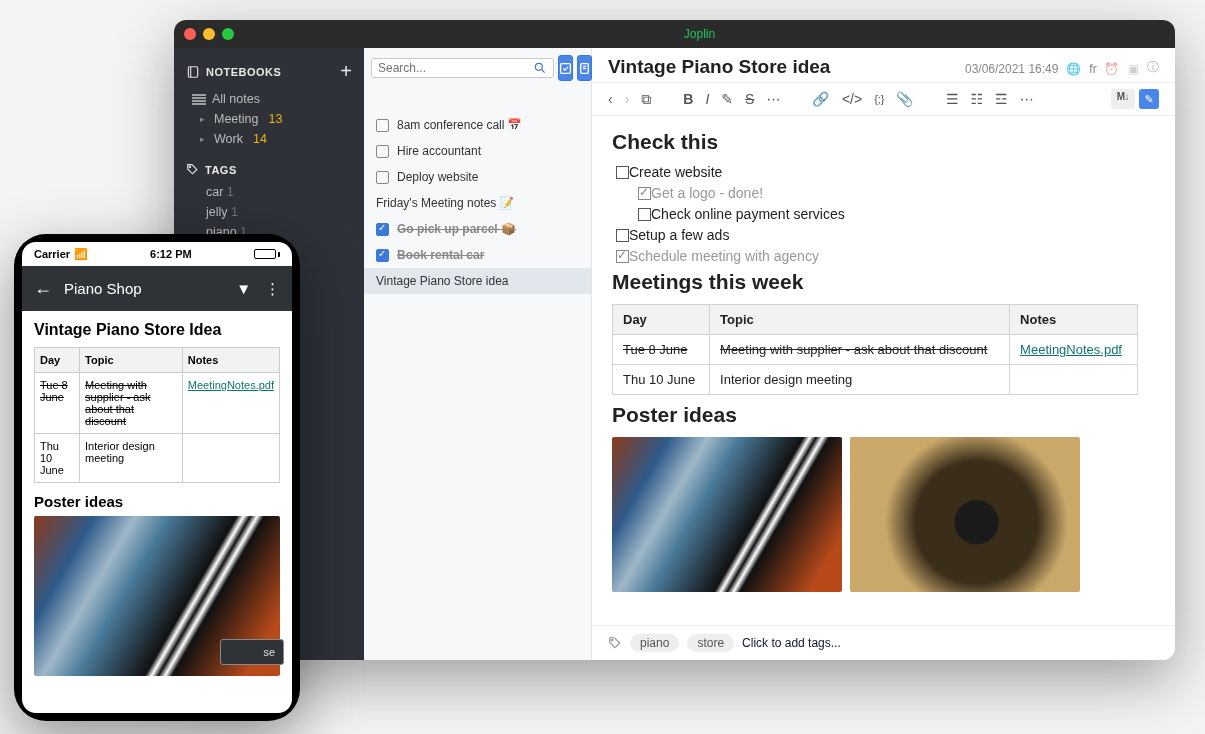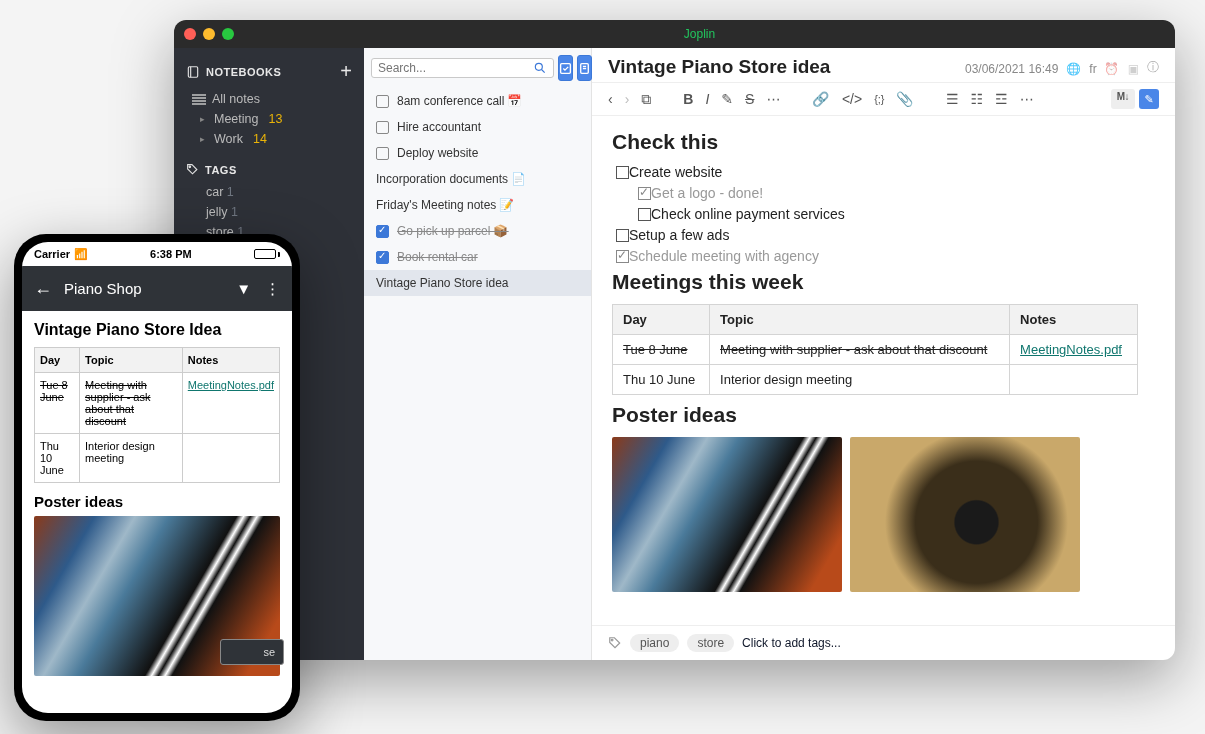--- a/index.html
+++ b/index.html
@@ -24,27 +24,27 @@
 .sb-item.indent { padding-left:18px; }
 .chev { font-size:9px; color:#888; width:8px; display:inline-block; }
 .stack-icon { width:14px; height:11px; background:linear-gradient(#bbb,#bbb) 0 0/14px 2px no-repeat,linear-gradient(#bbb,#bbb) 0 3px/14px 2px no-repeat,linear-gradient(#bbb,#bbb) 0 6px/14px 2px no-repeat,linear-gradient(#bbb,#bbb) 0 9px/14px 2px no-repeat; opacity:.8; }
 .tag-item { padding:3px 12px 3px 32px; cursor:pointer; }
 
 .notelist { width:228px; background:#f7f8fa; border-right:1px solid #e3e3e3; display:flex; flex-direction:column; }
 .nl-top { display:flex; gap:4px; padding:7px; align-items:center; }
 .search { flex:1; display:flex; align-items:center; border:1px solid #c9c9c9; border-radius:3px; background:#fff; padding:2px 6px; }
 .search input { flex:1; border:none; outline:none; font-size:12px; }
 .sqbtn { width:26px; height:26px; border:1px solid #3c78d8; background:#4a86e8; border-radius:3px; color:#fff; display:flex; align-items:center; justify-content:center; font-size:12px; cursor:pointer; }
-.nl-rows { overflow-y:auto; }
+.nl-rows { overflow-y:auto;margin-top:24px; }
 .nl-row { display:flex; align-items:center; gap:8px; padding:6px 12px; font-size:12px; color:#333; border-bottom:0 solid #eee; cursor:pointer; }
 .nl-row.sel { background:#e2e6ed; }
 .nl-row .cb { width:13px; height:13px; border:1px solid #888; border-radius:2px; flex-shrink:0; }
 .nl-row .cb.on { background:#3c78d8; border-color:#3c78d8; position:relative; }
 .nl-row .cb.on::after{content:"✓";color:#fff;font-size:10px;position:absolute;left:1px;top:-2px;}
-.nl-row .txt.done { text-decoration:line-through; color:#888; }
+.nl-row .txt.done { text-decoration:line-through; color:#888;font-weight:bold; }
 
 .editor { flex:1; display:flex; flex-direction:column; }
 .ed-hdr { display:flex; align-items:center; justify-content:space-between; padding:8px 16px 4px 16px; }
 .ed-title { font-size:19px; font-weight:600; color:#222; }
 .ed-meta { display:flex; align-items:flex-end; gap:8px; color:#888; font-size:12px; }
 .ed-meta .ic { cursor:pointer; opacity:.7; }
 .toolbar { display:flex; align-items:center; gap:12px; padding:6px 16px; border-top:1px solid #eee; border-bottom:1px solid #eee; color:#555; font-size:14px; }
 .toolbar .ic { cursor:pointer; }
 .tb-right { margin-left:auto; display:flex; gap:4px; }
 .mdbtn { background:#eee; border-radius:3px; padding:2px 6px; font-size:10px; font-weight:700; letter-spacing:-.5px; }
@@ -69,21 +69,21 @@
 .tagbar { display:flex; align-items:center; gap:8px; padding:8px 16px; border-top:1px solid #eee; font-size:12px; }
 .tagchip { background:#eee; border-radius:10px; padding:2px 10px; color:#555; }
 .tagprompt { color:#0f172a; }
 
 
 .piano-img { background:linear-gradient(120deg,#8b3a1a 0%,#2e5a8a 18%,#9fb8c8 30%,#4a7a9a 40%,#111 60%,#fff 62%,#111 64%,#fff 66%,#111 68%,#b84a1a 90%);}
 .vinyl-img { background:radial-gradient(circle at 55% 55%,#1a1a1a 0 14%,#3a2e1a 15% 40%,#c9a86a 60% 100%);}
 
 
 .phone { position:absolute; left:14px; top:234px; width:286px; height:487px; background:#000; border-radius:32px; padding:8px; box-shadow:0 20px 60px rgba(0,0,0,.4); }
-.phone-inner { width:100%; height:100%; background:#fff; border-radius:26px; overflow:hidden; display:flex; flex-direction:column; }
+.phone-inner { width:100%; height:100%; background:#fff; border-radius:14px; overflow:hidden; display:flex; flex-direction:column; }
 .ph-status { height:24px; display:flex; align-items:center; justify-content:space-between; padding:0 12px; font-size:11px; font-weight:600; }
 .ph-hdr { background:#2f3338; color:#fff; display:flex; align-items:center; padding:12px 12px; gap:12px; }
 .ph-hdr .back{font-size:18px;cursor:pointer}
 .ph-hdr .t{flex:1;font-size:15px}
 .ph-hdr .r{display:flex;gap:14px;font-size:15px;cursor:pointer}
 .ph-body { flex:1; overflow:auto; padding:10px 12px; }
 .ph-body h3 { font-size:16px; font-weight:700; margin-bottom:8px; }
 table.pht { width:100%; border-collapse:collapse; font-size:11px; }
 table.pht th, table.pht td { border:1px solid #ccc; padding:6px 5px; text-align:left; vertical-align:top; }
 table.pht th { background:#f2f2f2; font-weight:600; white-space:nowrap; }
@@ -143,20 +143,21 @@
           <svg width="13" height="13" viewBox="0 0 24 24" fill="none" stroke="#e0e0e0" stroke-width="2">
               <path d="M20 12l-8 8-9-9V3h8z"></path>
               <circle cx="7" cy="7" r="1.5" fill="#e0e0e0"></circle>
             </svg>
           <span>TAGS</span>
         </span>
       </div>
       <div id="tag-list">
           <div class="tag-item"><span>car</span> <span class="cnt" style="color:#6f7680">1</span></div>
           <div class="tag-item"><span>jelly</span> <span class="cnt" style="color:#6f7680">1</span></div>
+          <div class="tag-item"><span>piano</span> <span class="cnt" style="color:#6f7680">1</span></div>
           <div class="tag-item"><span>store</span> <span class="cnt" style="color:#6f7680">1</span></div>
         </div>
     </div>
 
     <div class="notelist">
       <div class="nl-top">
         <div class="search">
           <input placeholder="Search..." style="">
           <svg width="14" height="14" viewBox="0 0 24 24" fill="none" stroke="#3c78d8" stroke-width="2">
               <circle cx="10" cy="10" r="6"></circle>
@@ -182,23 +183,20 @@
             <span class="cb"></span>
             <span class="txt">8am conference call 📅</span>
           </div>
           <div class="nl-row">
             <span class="cb"></span>
             <span class="txt">Hire accountant</span>
           </div>
           <div class="nl-row">
             <span class="cb"></span>
             <span class="txt">Deploy website</span>
-          </div>
-          <div class="nl-row">
-            <span class="txt">Incorporation documents 📄</span>
           </div>
           <div class="nl-row">
             <span class="txt">Friday's Meeting notes 📝</span>
           </div>
           <div class="nl-row">
             <span class="cb on"></span>
             <span class="txt done">Go pick up parcel 📦</span>
           </div>
           <div class="nl-row">
             <span class="cb on"></span>
@@ -317,21 +315,21 @@
   </div>
 </div>
 
 <div class="phone">
   <div class="phone-inner">
     <div class="ph-status">
       <span style="display:flex;align-items:center;gap:4px">
           <span>Carrier</span> 
           <span>📶</span>
         </span>
-      <span>6:38 PM</span>
+      <span>6:12 PM</span>
       <span class="battery">
           <span class="batt-body"><span class="batt-fill"></span></span>
           <span class="batt-cap"></span>
         </span>
     </div>
     <div class="ph-hdr">
       <span class="back">←</span>
       <span class="t">Piano Shop</span>
       <span class="r">
         <span>▼</span>

